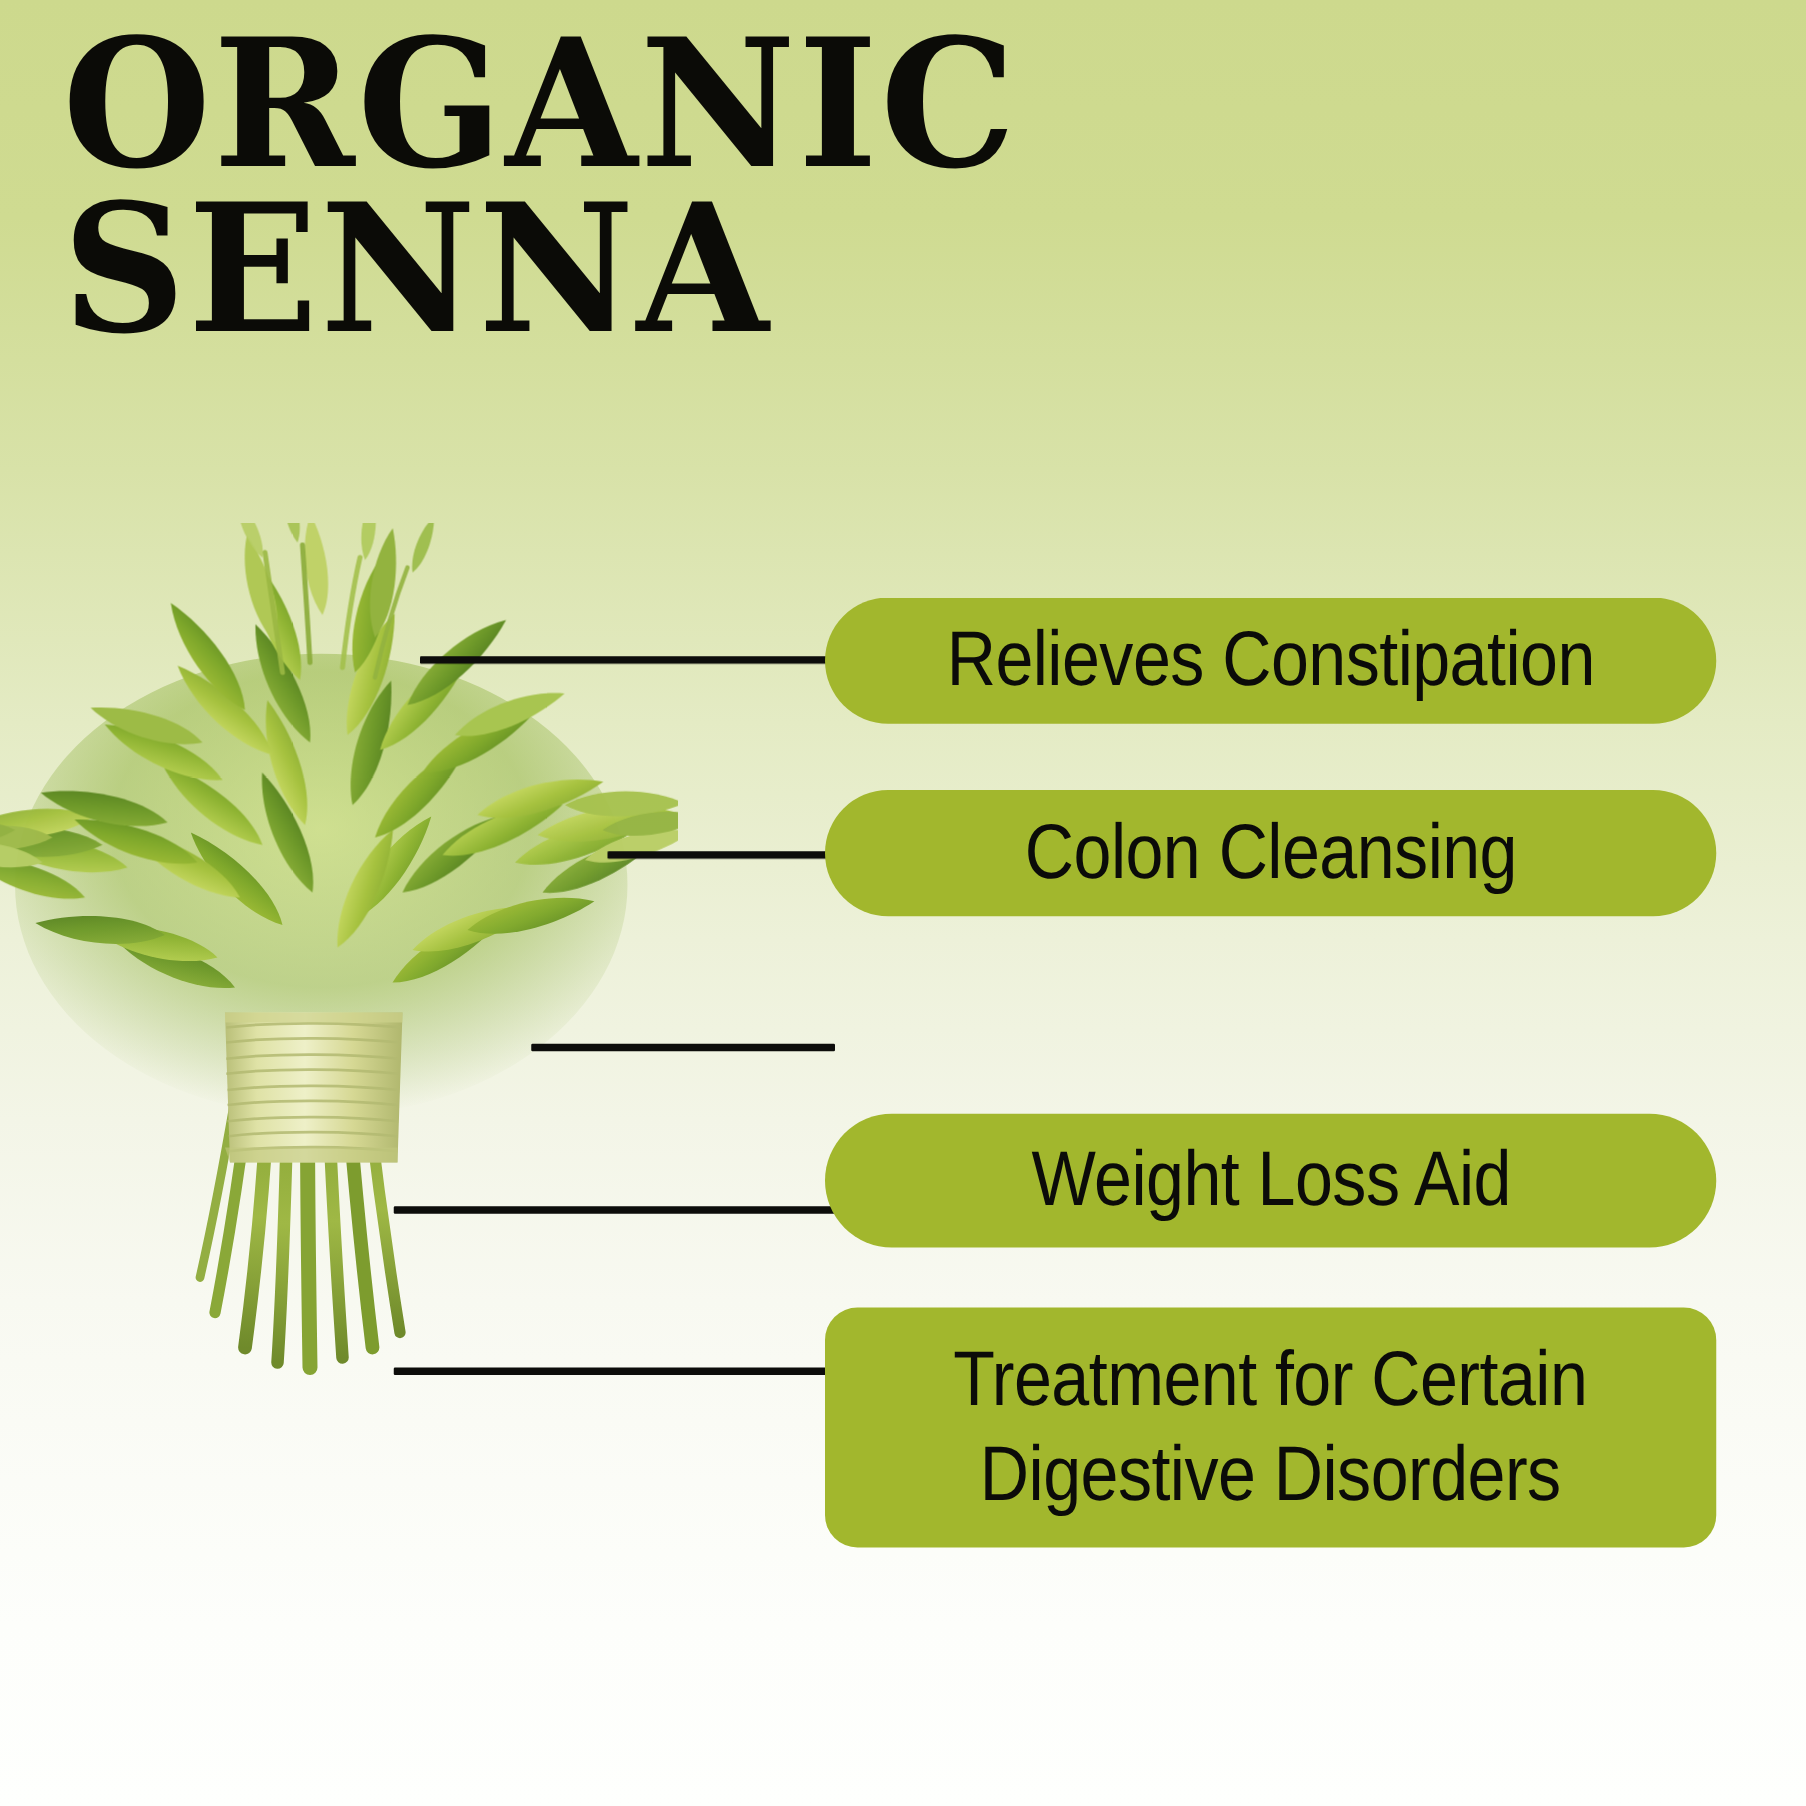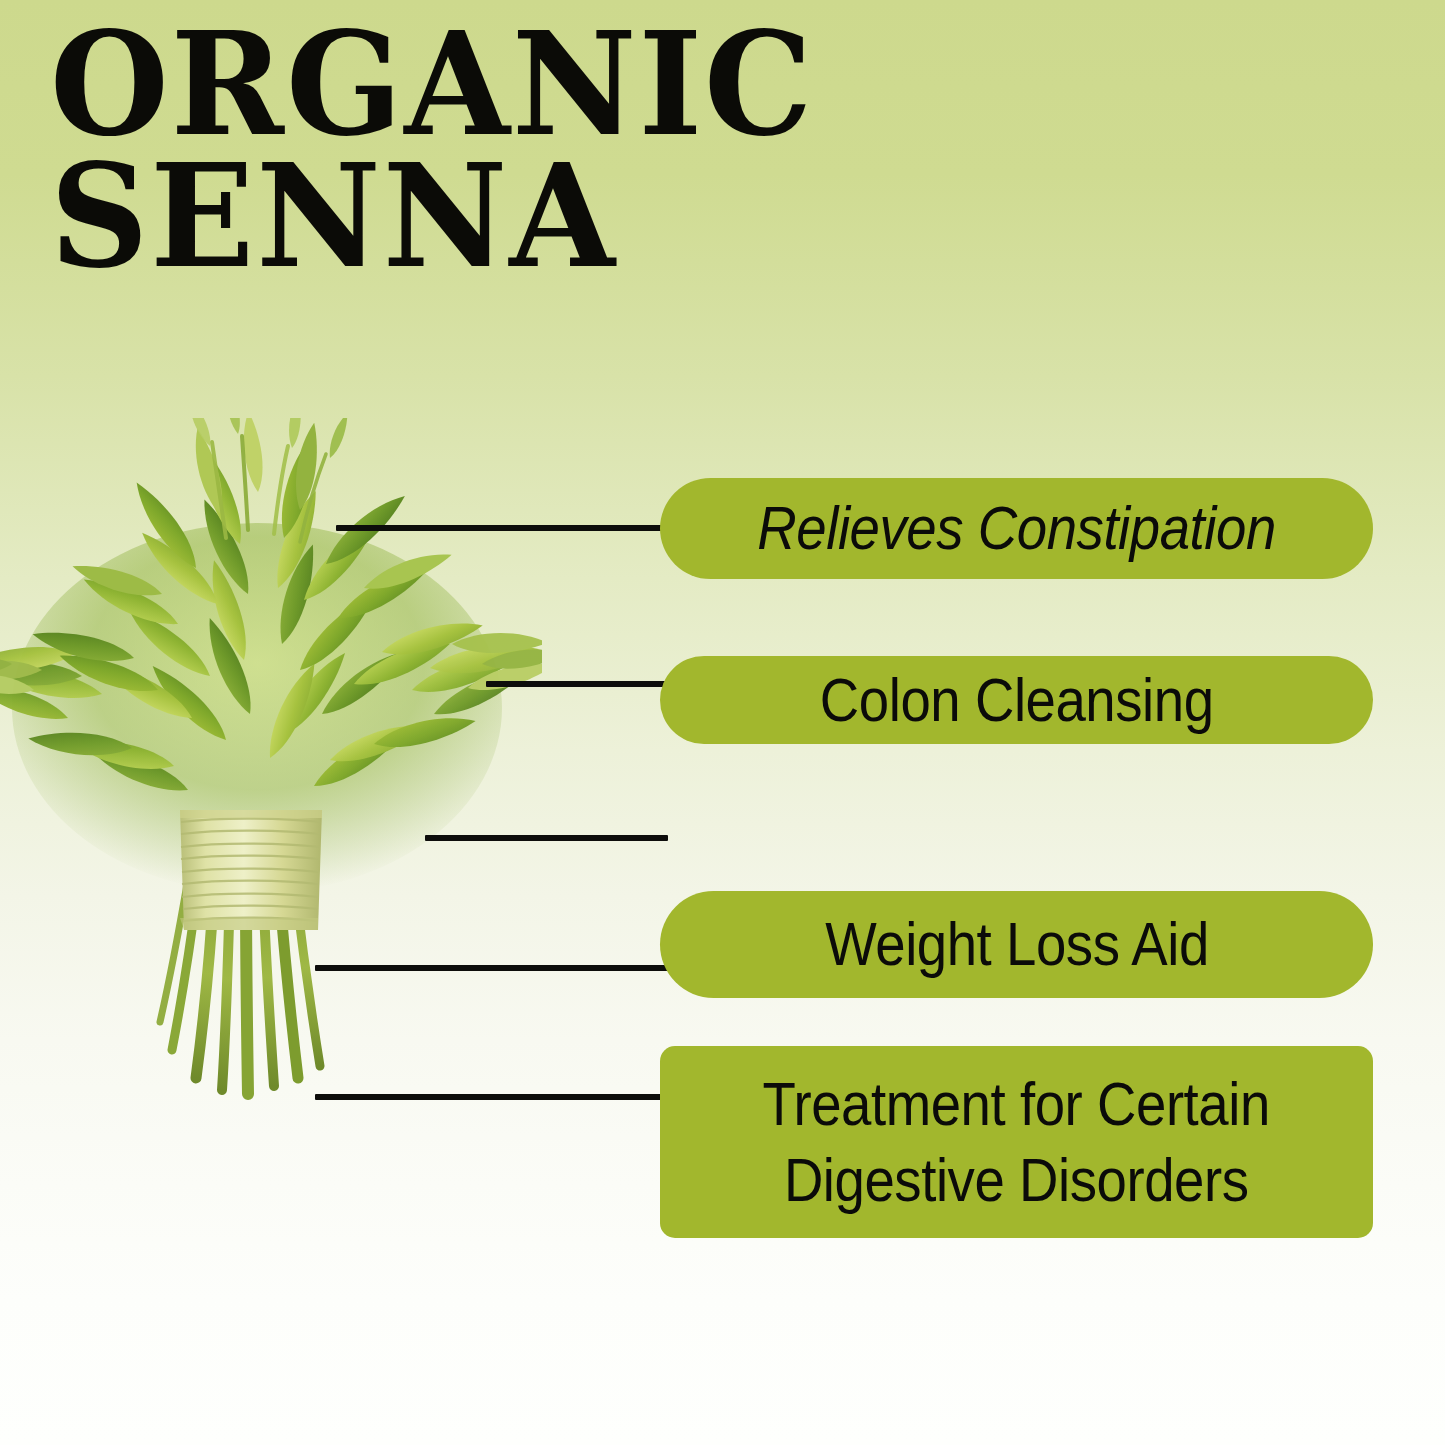--- a/index.html
+++ b/index.html
@@ -77,25 +77,25 @@
     font-weight:400;
     font-size:62px;
     line-height:1.08;
     color:#0b0b09;
     letter-spacing:-0.5px;
     transform:scaleX(0.88);
     white-space:pre-line;
     padding:0 16px;
   }
 
-  .pill-1 { top:478px; height:101px;font-style:italic; }
-  .pill-2 { top:632px; height:88px;margin-top:24px; }
+  .pill-1 { top:478px; height:101px; }
+  .pill-2 { top:632px; height:101px; }
   .pill-3 { top:787px; height:101px; }
   .pill-4 { top:891px; height:107px;  }
-  .pill-5 { top:1046px; height:192px; border-radius:15px; }
+  .pill-5 { top:1046px; height:192px; border-radius:26px; }
   .pill-5 .pill-label { font-size:62px; line-height:1.22; }
 </style>
 </head>
 <body>
 
 <div id="poster">
 
   <h1 id="title">Organic
 Senna</h1>
 

